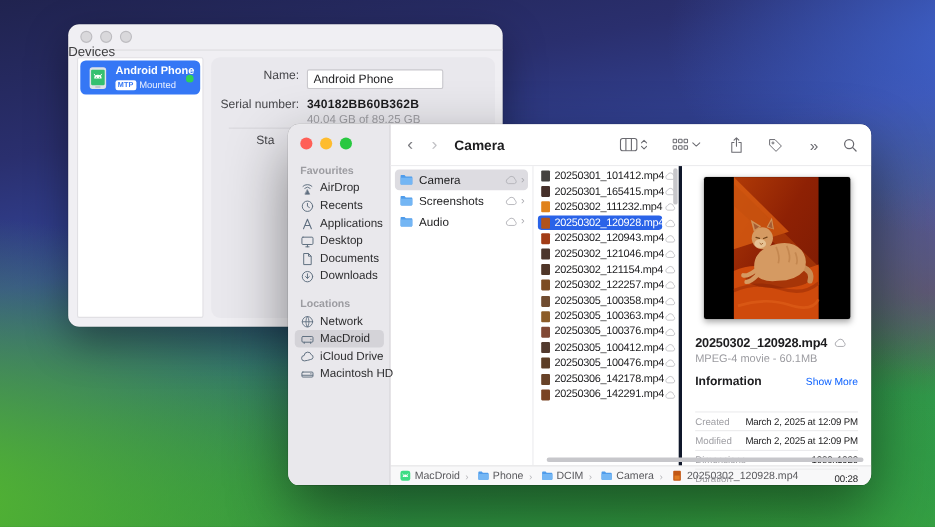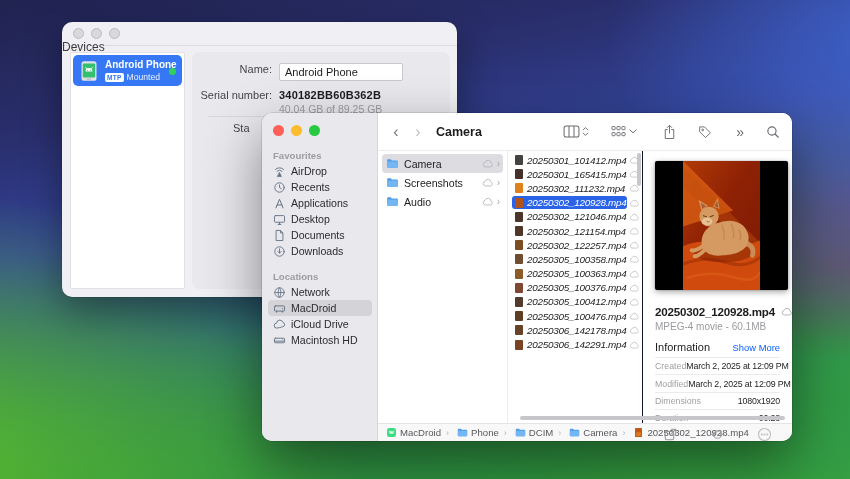--- a/index.html
+++ b/index.html
@@ -45,21 +45,21 @@
   .r-serial{top:37px;}
   .serial-val{font-weight:bold;color:#1d1d1f;letter-spacing:.2px;}
   .storage{position:absolute;left:87px;top:51px;color:#9d9da2;font-size:10.5px;}
   .dw-divider{position:absolute;left:16px;right:10px;top:64px;height:1px;background:#d8d7dc;}
   .status-label{position:absolute;left:41px;top:70px;color:#46464a;}
   
   .finder{
     left:262px;top:113px;width:530px;height:328px;background:#fff;z-index:2;display:flex;overflow:hidden;
     box-shadow:0 22px 55px rgba(0,0,0,.45), 0 0 0 .5px rgba(0,0,0,.2);
   }
-  .f-sidebar{width:116px;flex:none;background:#e9e8ec;border-right:1px solid #d7d6da;position:relative;box-sizing:border-box;}
+  .f-sidebar{width:93px;flex:none;background:#e9e8ec;border-right:1px solid #d7d6da;position:relative;box-sizing:border-box;}
   .f-sidebar .lights{left:11px;top:12px;}
   .f-side-list{position:absolute;top:31px;left:6px;right:5px;}
   .side-header{font-size:9.6px;font-weight:bold;color:#9c9ca1;margin:6px 5px 2px;}
   .side-header.loc{margin-top:12px;}
   .side-item{display:flex;align-items:center;gap:5px;height:16px;padding:0 5px;border-radius:4px;font-size:10.6px;color:#2c2c2e;white-space:nowrap;}
   .side-item.selected{background:#d4d3d8;}
   .icn{display:inline-flex;align-items:center;justify-content:center;flex:none;}
   .side-item .icn{width:13px;height:13px;color:#5f6f80;}
   .icn svg{width:100%;height:100%;display:block;}
   .f-main{flex:1;display:flex;flex-direction:column;min-width:0;}
@@ -84,40 +84,40 @@
   .tb-search svg{width:14px;height:14px;}
   .f-columns{flex:1;display:flex;border-top:1px solid #ececee;position:relative;min-height:0;}
   .col{box-sizing:border-box;}
   .col.folders{width:130px;flex:none;border-right:1px solid #ececee;padding:3px 4px;}
   .folder-row{display:flex;align-items:center;height:19px;padding:0 3px 0 4px;border-radius:4px;font-size:10.6px;color:#1d1d1f;}
   .folder-row.selected{background:#dddce1;}
   .folder-row .icn{width:13px;height:11px;}
   .folder-row .lbl{flex:1;margin-left:5px;}
   .folder-row .cloud{width:12px;height:9px;color:#b3b3b8;}
   .folder-row .chev{color:#a9a9ae;font-size:10px;margin-left:3px;line-height:9px;}
-  .col.files{width:135px;flex:none;border-right:1px solid #0f172a;padding:2px 2px 0 4px;position:relative;font-style:italic;}
+  .col.files{width:135px;flex:none;border-right:3px solid #0f172a;padding:2px 2px 0 4px;position:relative;}
   .file-row{display:flex;align-items:center;height:14.2px;font-size:9.9px;color:#1d1d1f;}
   .file-row .pill{display:flex;align-items:center;flex:1;min-width:0;gap:4px;padding:0 3px;border-radius:3px;height:13px;}
   .file-row.selected .pill{background:#2a63e8;color:#fff;}
   .file-row .thumb{width:8px;height:10px;border-radius:1px;flex:none;background:#777;}
   .file-row .fname{white-space:nowrap;letter-spacing:-.25px;}
   .file-row .cloud{width:11px;height:8px;color:#bcbcc1;flex:none;margin-left:2px;}
   .vscroll{position:absolute;right:1px;top:2px;width:4px;height:33px;border-radius:2px;background:#c7c7cb;}
   .hscroll{position:absolute;left:142px;right:7px;bottom:3px;height:4px;border-radius:2px;background:#c7c7cb;}
   .col.preview{flex:1;display:flex;flex-direction:column;padding:9px 12px 8px;min-width:0;}
   .thumb-box{width:133px;height:129px;margin:1px auto 0;background:#000;border-radius:2px;display:flex;justify-content:center;box-shadow:0 2px 6px rgba(0,0,0,.35), 0 0 0 .5px rgba(0,0,0,.12);overflow:hidden;flex:none;}
   .video-frame{width:58%;height:100%;}
   .video-frame svg{width:100%;height:100%;display:block;}
   .pv-name{margin-top:15px;display:flex;align-items:center;gap:6px;font-size:11.6px;font-weight:bold;color:#1d1d1f;letter-spacing:-.2px;}
   .pv-name .cloud{width:12px;height:9px;color:#a6a6ab;}
   .pv-kind{margin-top:3px;font-size:10px;color:#9b9ba0;}
   .pv-inforow{margin-top:9px;display:flex;align-items:baseline;}
-  .pv-inforow .t{font-size:11px;font-weight:normal;color:#1d1d1f;}
+  .pv-inforow .t{font-size:11px;font-weight:bold;color:#1d1d1f;}
   .show-more{margin-left:auto;font-size:9.4px;color:#0a60ff;text-decoration:none;}
-  .pv-table{margin-top:4px;}
+  .pv-table{margin-top:21px;}
   .pv-tr{display:flex;justify-content:space-between;align-items:baseline;padding:3.2px 0;border-top:1px solid #ebebed;font-size:8.8px;white-space:nowrap;}
   .pv-tr .lbl{color:#a0a0a5;}
   .pv-tr .val{color:#1d1d1f;letter-spacing:-.15px;}
   .pv-actions{margin-top:auto;display:flex;justify-content:space-between;align-items:center;padding:0 8px;color:#97979c;}
   .pv-actions .icn{width:15px;height:15px;}
   .pv-actions .icn.dim{color:#c0c0c4;}
   .f-pathbar{height:17px;flex:none;border-top:1px solid #e4e4e6;background:#f8f8f9;display:flex;align-items:center;padding:0 8px;font-size:9.6px;color:#58585c;overflow:hidden;white-space:nowrap;}
   .path-item{display:inline-flex;align-items:center;gap:3px;}
   .path-item + .path-item::before{content:"›";color:#b4b4b8;margin:0 5px;font-size:9px;}
   .path-item .icn{width:11px;height:11px;}
@@ -445,20 +445,31 @@
                   <span class="thumb" style="background: rgb(178, 83, 27);"></span>
                   <span class="fname">20250302_120928.mp4</span>
                 </span>
                 <span class="cloud icn">
                   <svg viewBox="0 0 16 12" fill="none" stroke="currentColor" stroke-width="1.1" stroke-linejoin="round">
                     <path d="M4.4 10.6a3.1 3.1 0 0 1-.3-6.1 4.2 4.2 0 0 1 8.1 1 2.7 2.7 0 0 1-.7 5.1z"></path>
                   </svg>
                 </span>
               </div>
 
+              <div class="file-row">
+                <span class="pill">
+                  <span class="thumb" style="background: rgb(162, 60, 22);"></span>
+                  <span class="fname">20250302_120943.mp4</span>
+                </span>
+                <span class="cloud icn">
+                  <svg viewBox="0 0 16 12" fill="none" stroke="currentColor" stroke-width="1.1" stroke-linejoin="round">
+                    <path d="M4.4 10.6a3.1 3.1 0 0 1-.3-6.1 4.2 4.2 0 0 1 8.1 1 2.7 2.7 0 0 1-.7 5.1z"></path>
+                  </svg>
+                </span>
+              </div>
 
               <div class="file-row">
                 <span class="pill">
                   <span class="thumb" style="background: rgb(76, 54, 44);"></span>
                   <span class="fname">20250302_121046.mp4</span>
                 </span>
                 <span class="cloud icn">
                   <svg viewBox="0 0 16 12" fill="none" stroke="currentColor" stroke-width="1.1" stroke-linejoin="round">
                     <path d="M4.4 10.6a3.1 3.1 0 0 1-.3-6.1 4.2 4.2 0 0 1 8.1 1 2.7 2.7 0 0 1-.7 5.1z"></path>
                   </svg>

